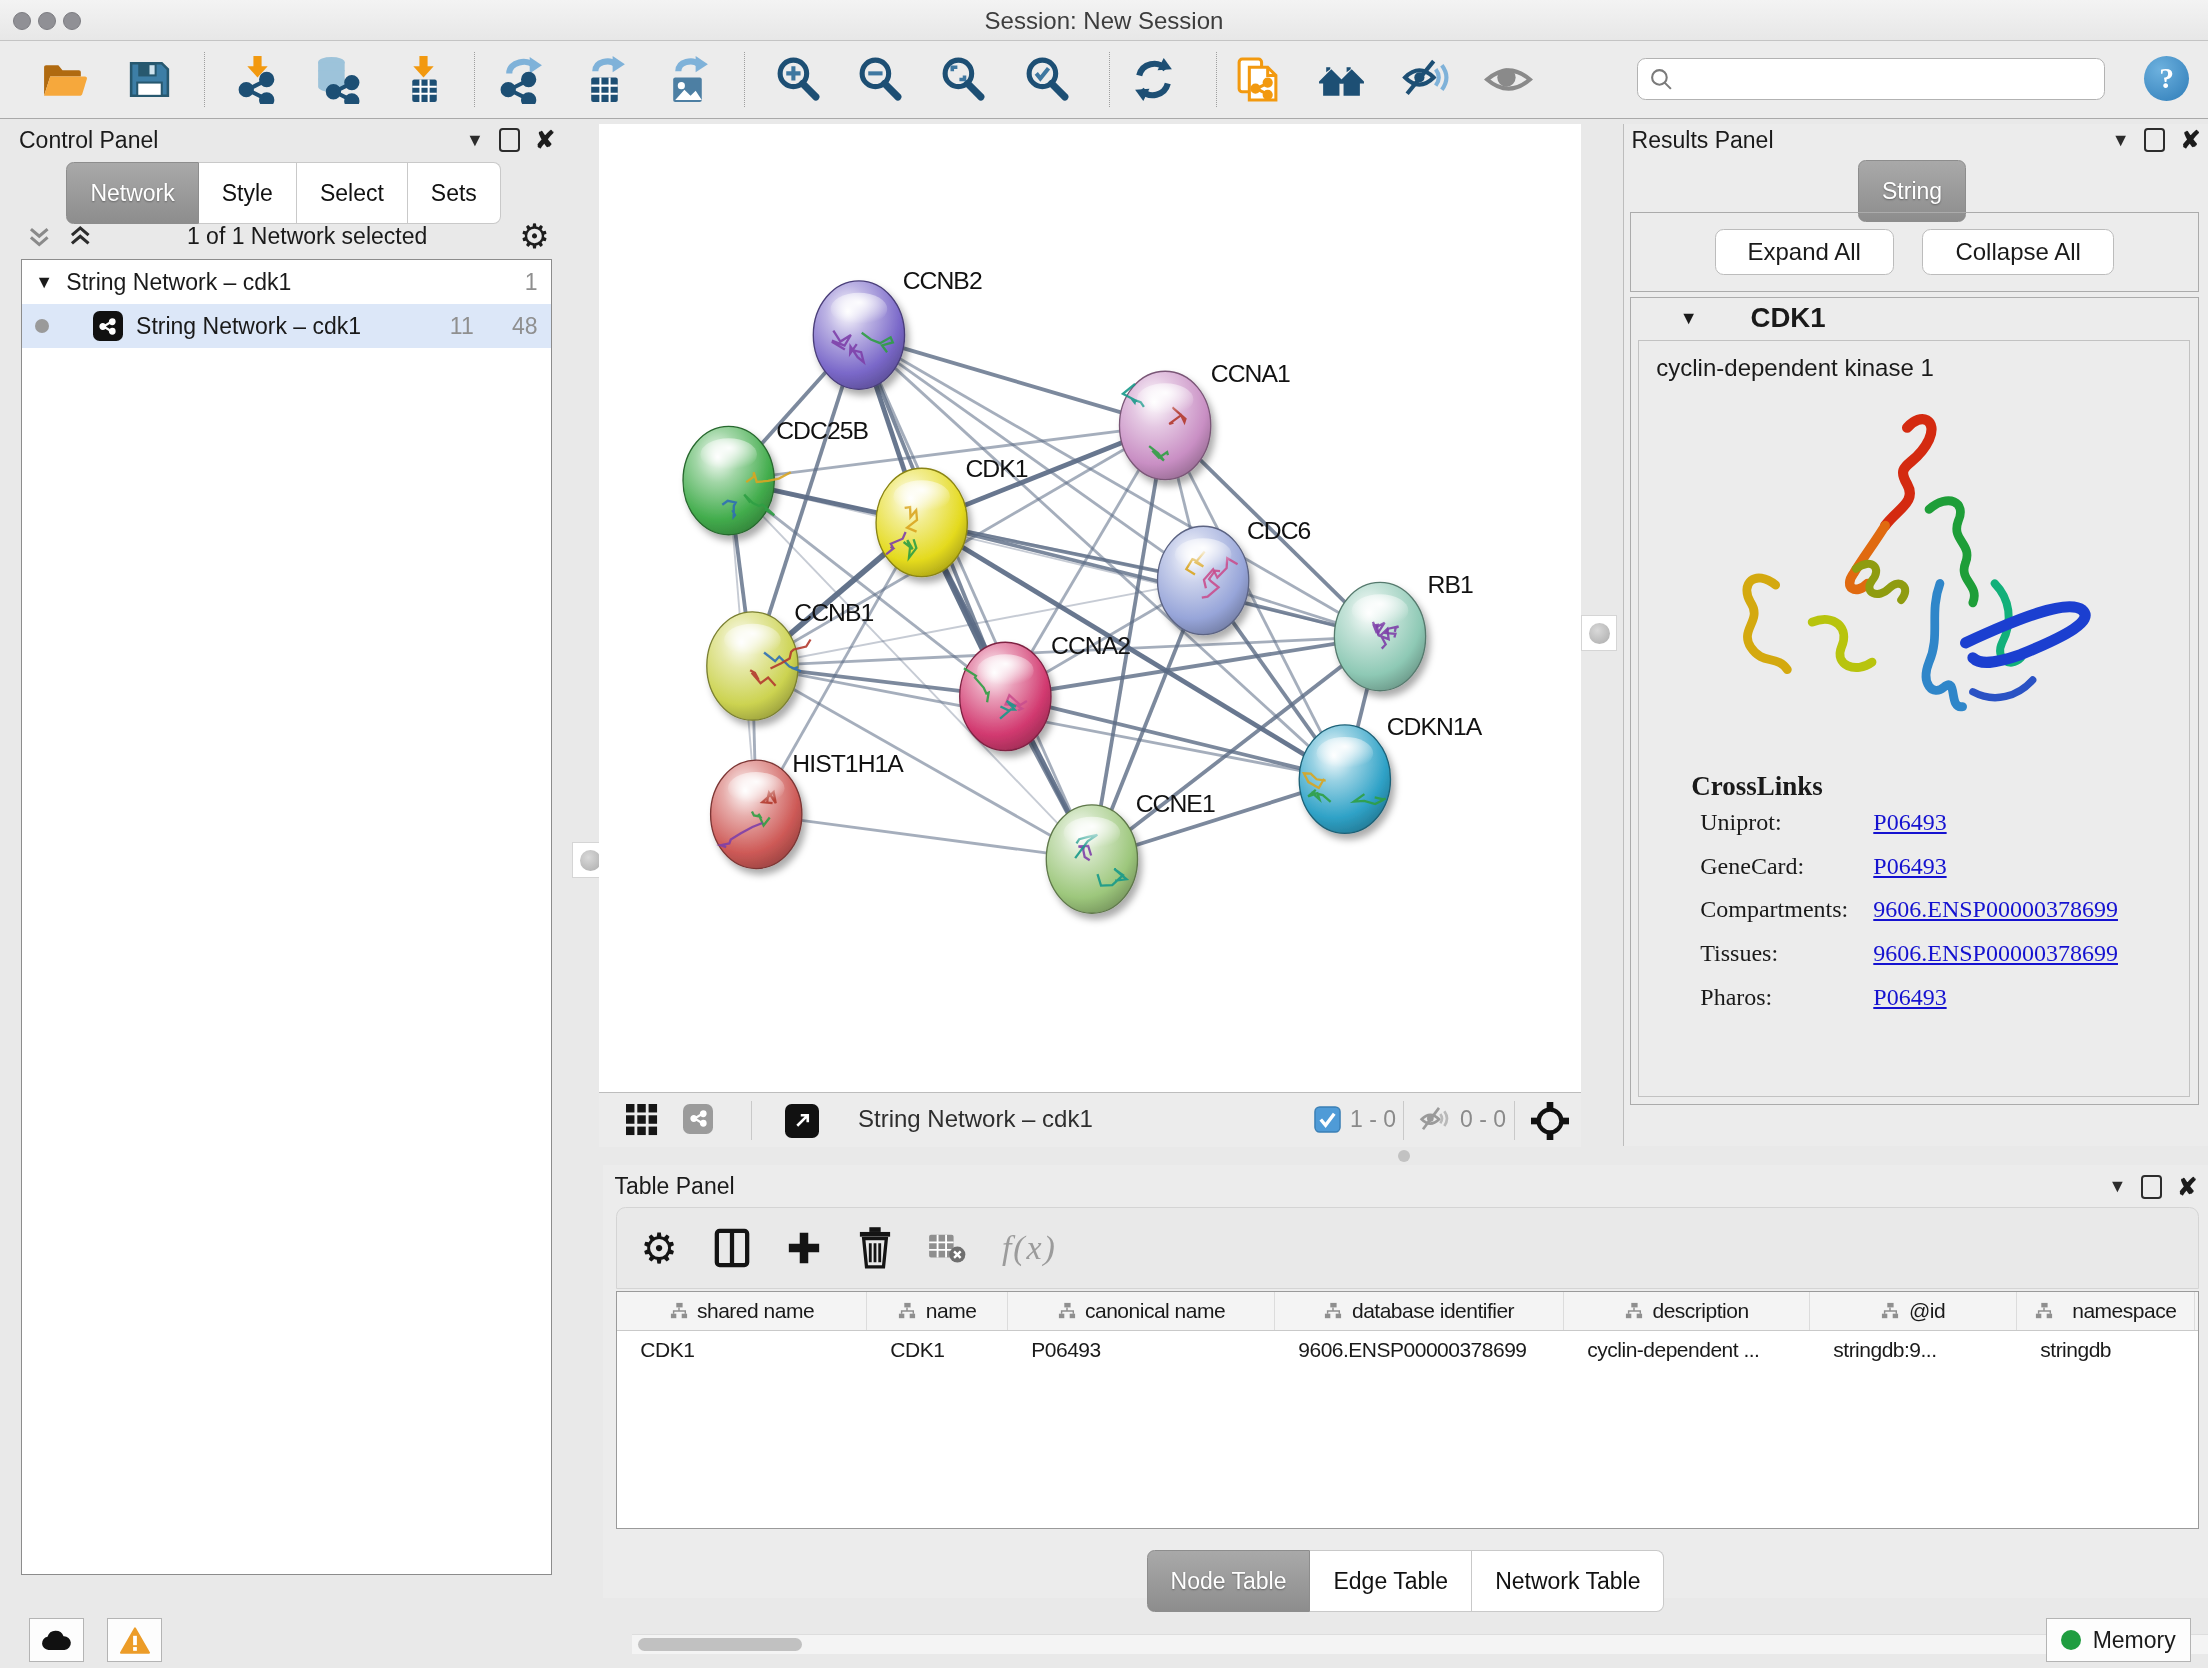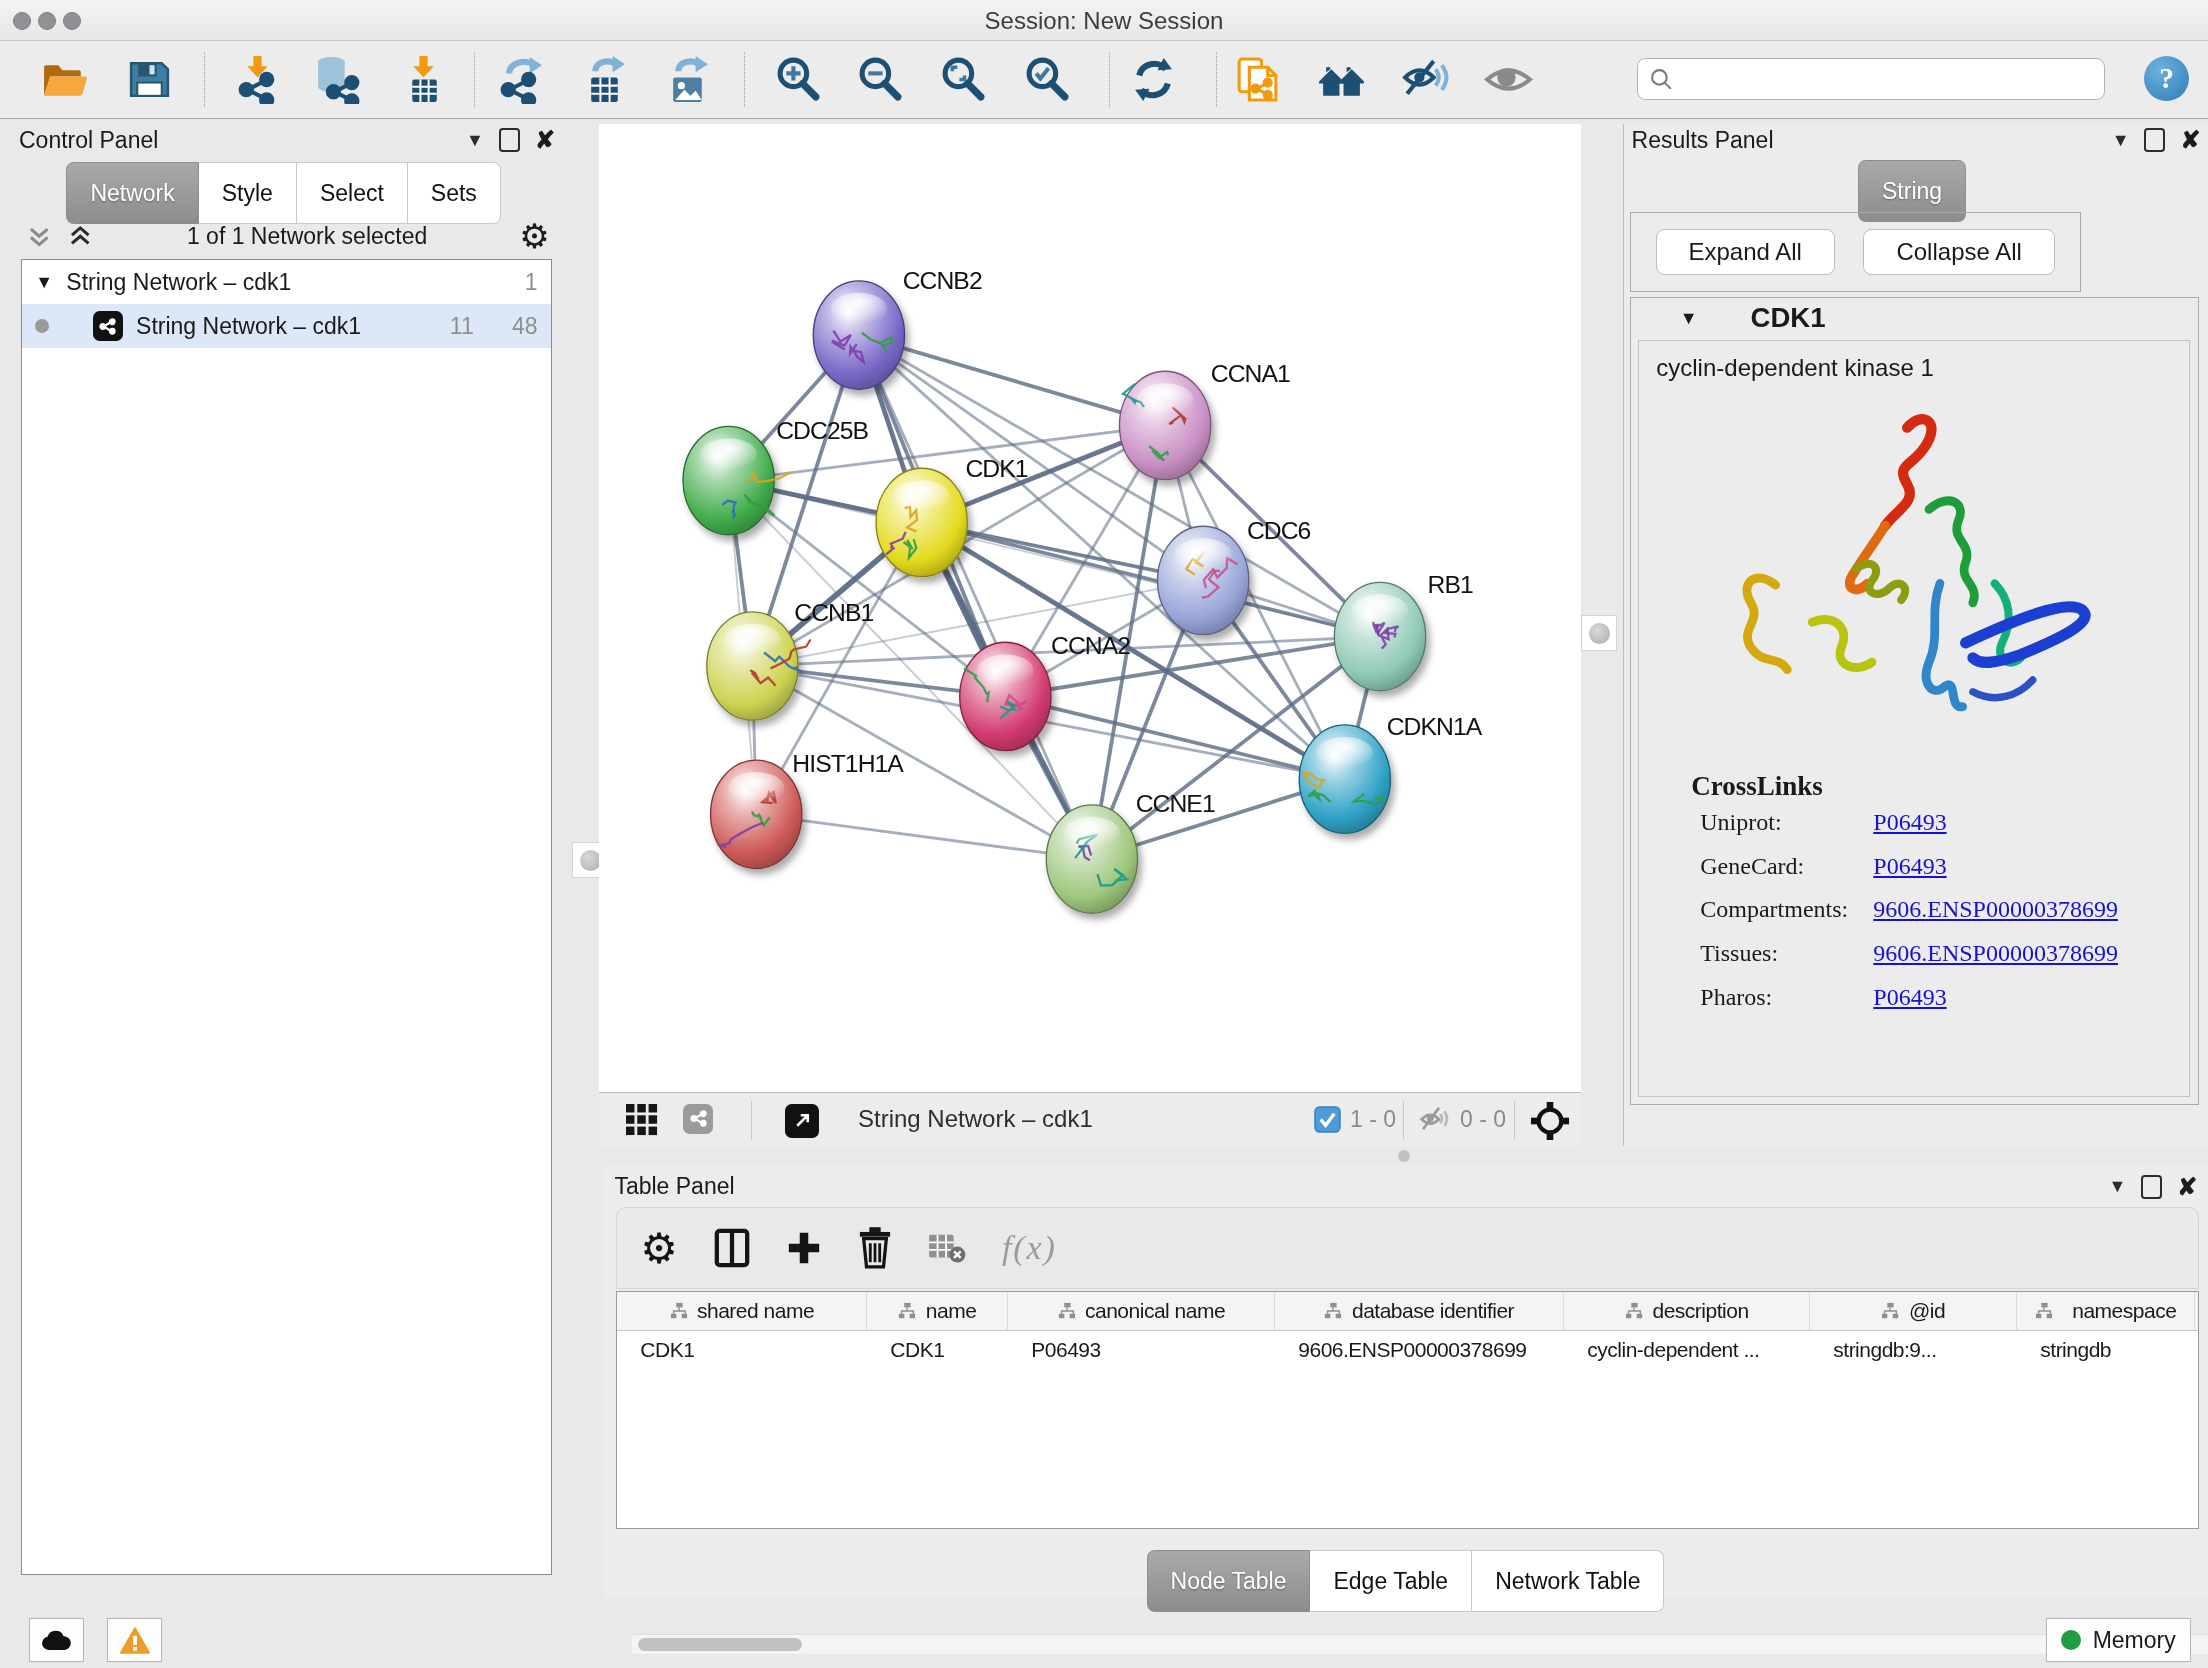--- a/index.html
+++ b/index.html
@@ -58,21 +58,21 @@
   .nb-text{position:absolute;font-size:24px;color:#2e2e2e;top:12.4px;}
   .nb-num{position:absolute;font-size:23px;color:#8a8a8a;top:13.3px;}
   .h-splitter{left:599px;top:1146px;width:1609px;height:19px;}
   .h-splitter .dot{position:absolute;left:799px;top:3.8px;width:12.4px;height:12.4px;border-radius:50%;background:#c2c2c2;}
   .v-strip-grip{width:34px;height:34px;background:#fff;border:1px solid #d5d5d5;display:flex;align-items:center;justify-content:center;}
   .v-strip-grip .c{width:21px;height:21px;border-radius:50%;background:radial-gradient(circle at 40% 35%,#d9d9d9,#ababab);}
   
   .results-panel{left:1623px;top:124px;width:586px;height:1022px;background:#ececec;border-left:1.9px solid #bdbdbd;}
   .rp-head{position:absolute;left:7.6px;top:0;width:569px;height:32px;display:flex;align-items:center;justify-content:space-between;}
   .rp-tab{position:absolute;left:234px;top:36px;}
-  .rp-btnbox{position:absolute;left:5.7px;top:88px;width:451px;height:80px;border:1.9px solid #ababab;
+  .rp-btnbox{position:absolute;left:5.7px;top:88px;width:569px;height:80px;border:1.9px solid #ababab;
              box-sizing:border-box;display:flex;align-items:center;justify-content:center;gap:28.5px;}
   .rp-btn{height:44px;padding:0 32px;background:#fff;border:1px solid #bcbcbc;border-radius:8.6px;
           font-size:24px;display:inline-flex;align-items:center;}
   .rp-section{position:absolute;left:5.7px;top:173px;width:569px;height:808px;border:1.9px solid #ababab;box-sizing:border-box;}
   .rp-sec-head{height:40px;display:flex;align-items:center;gap:53px;padding-left:49px;}
   .rp-gene{font-size:27.6px;font-weight:bold;}
   .rp-inner{position:absolute;left:7.6px;top:42px;width:550px;height:755px;border:1px solid #c2c2c2;}
   .rp-desc{position:absolute;left:17px;top:13.3px;font-size:24px;}
   .xl-title{position:absolute;left:52px;top:430px;font-family:"Liberation Serif",serif;font-weight:bold;font-size:27px;}
   .xl-row{position:absolute;left:61px;width:476px;height:44px;font-family:"Liberation Serif",serif;font-size:24px;}

